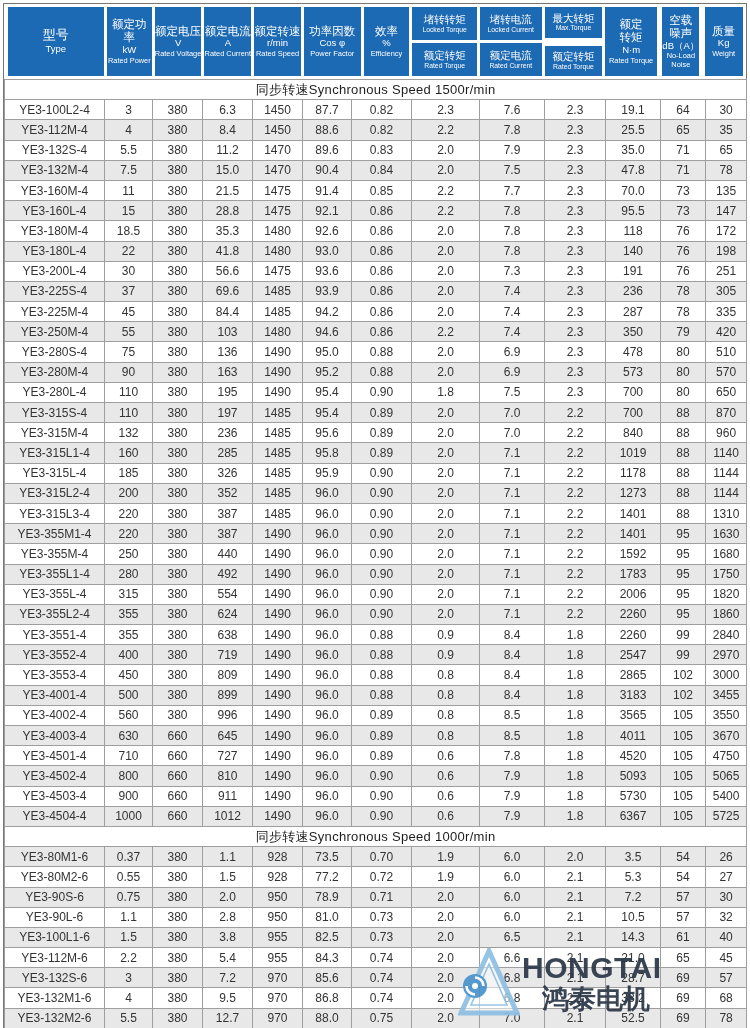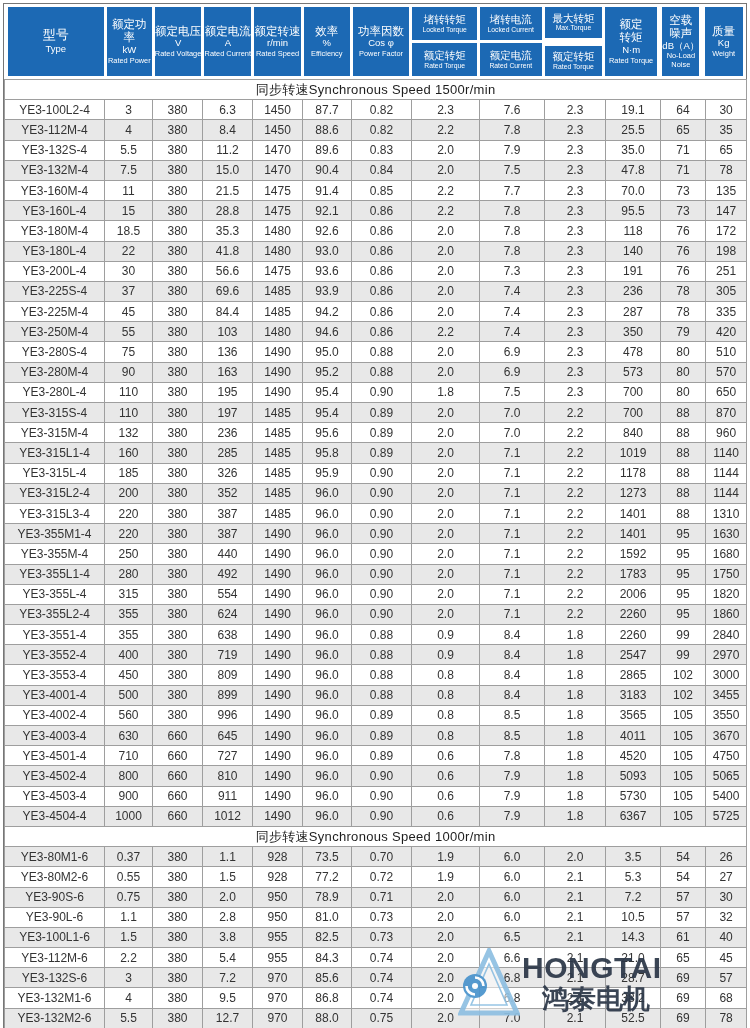--- a/index.html
+++ b/index.html
@@ -78,32 +78,32 @@
             <div class="h-en">Rated Current</div>
           </div>
         </div>
         <div class="hcol" style="width: 50px;">
           <div class="hbox">
             <div class="h-zh">额定转速</div>
             <div class="h-unit">r/min</div>
             <div class="h-en">Rated Speed</div>
           </div>
         </div>
+        <div class="hcol" style="width: 60px;">
+          <div class="hbox">
+            <div class="h-zh">功率因数</div>
+            <div class="h-unit">Cos φ</div>
+            <div class="h-en">Power Factor</div>
+          </div>
+        </div>
         <div class="hcol" style="width: 49px;">
           <div class="hbox">
             <div class="h-zh">效率</div>
             <div class="h-unit">%</div>
             <div class="h-en">Efficiency</div>
-          </div>
-        </div>
-        <div class="hcol" style="width: 60px;">
-          <div class="hbox">
-            <div class="h-zh">功率因数</div>
-            <div class="h-unit">Cos φ</div>
-            <div class="h-en">Power Factor</div>
           </div>
         </div>
         <div class="hcol stack" style="width: 68px; justify-content: space-between;">
           <div class="hbox">
             <div class="h-zh-s">堵转转矩</div>
             <div class="h-en-s">Locked Torque</div>
           </div>
           <div class="hbox">
             <div class="h-zh-s">额定转矩</div>
             <div class="h-en-s">Rated Torque</div>

